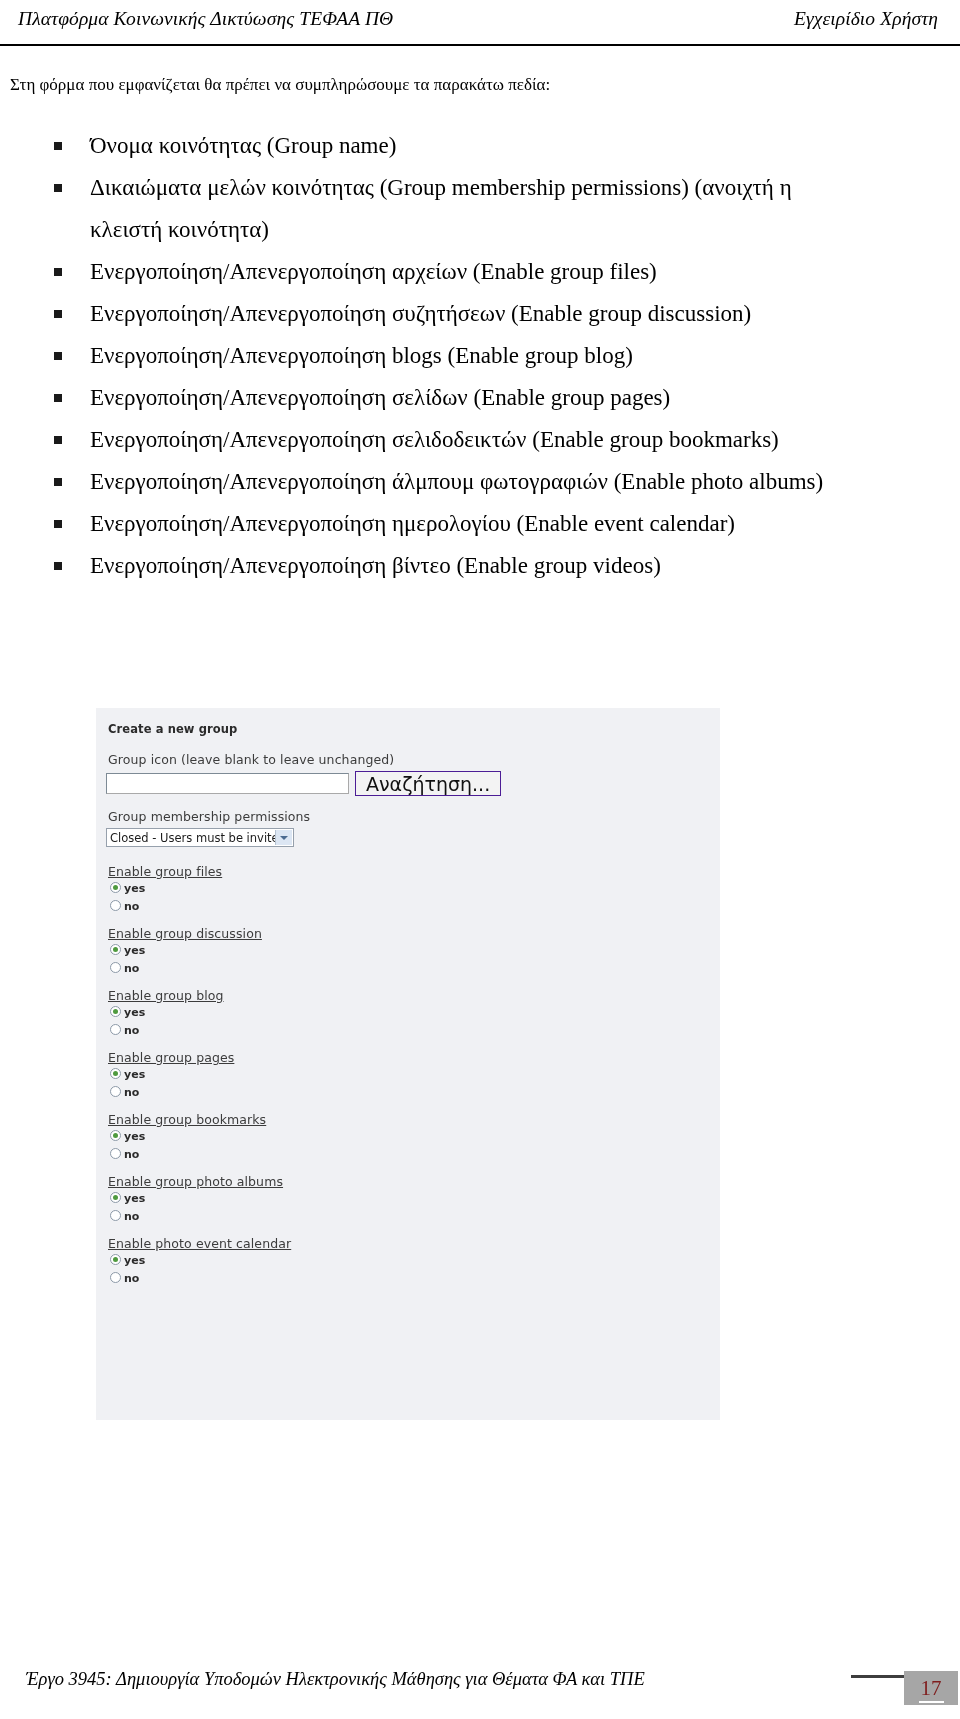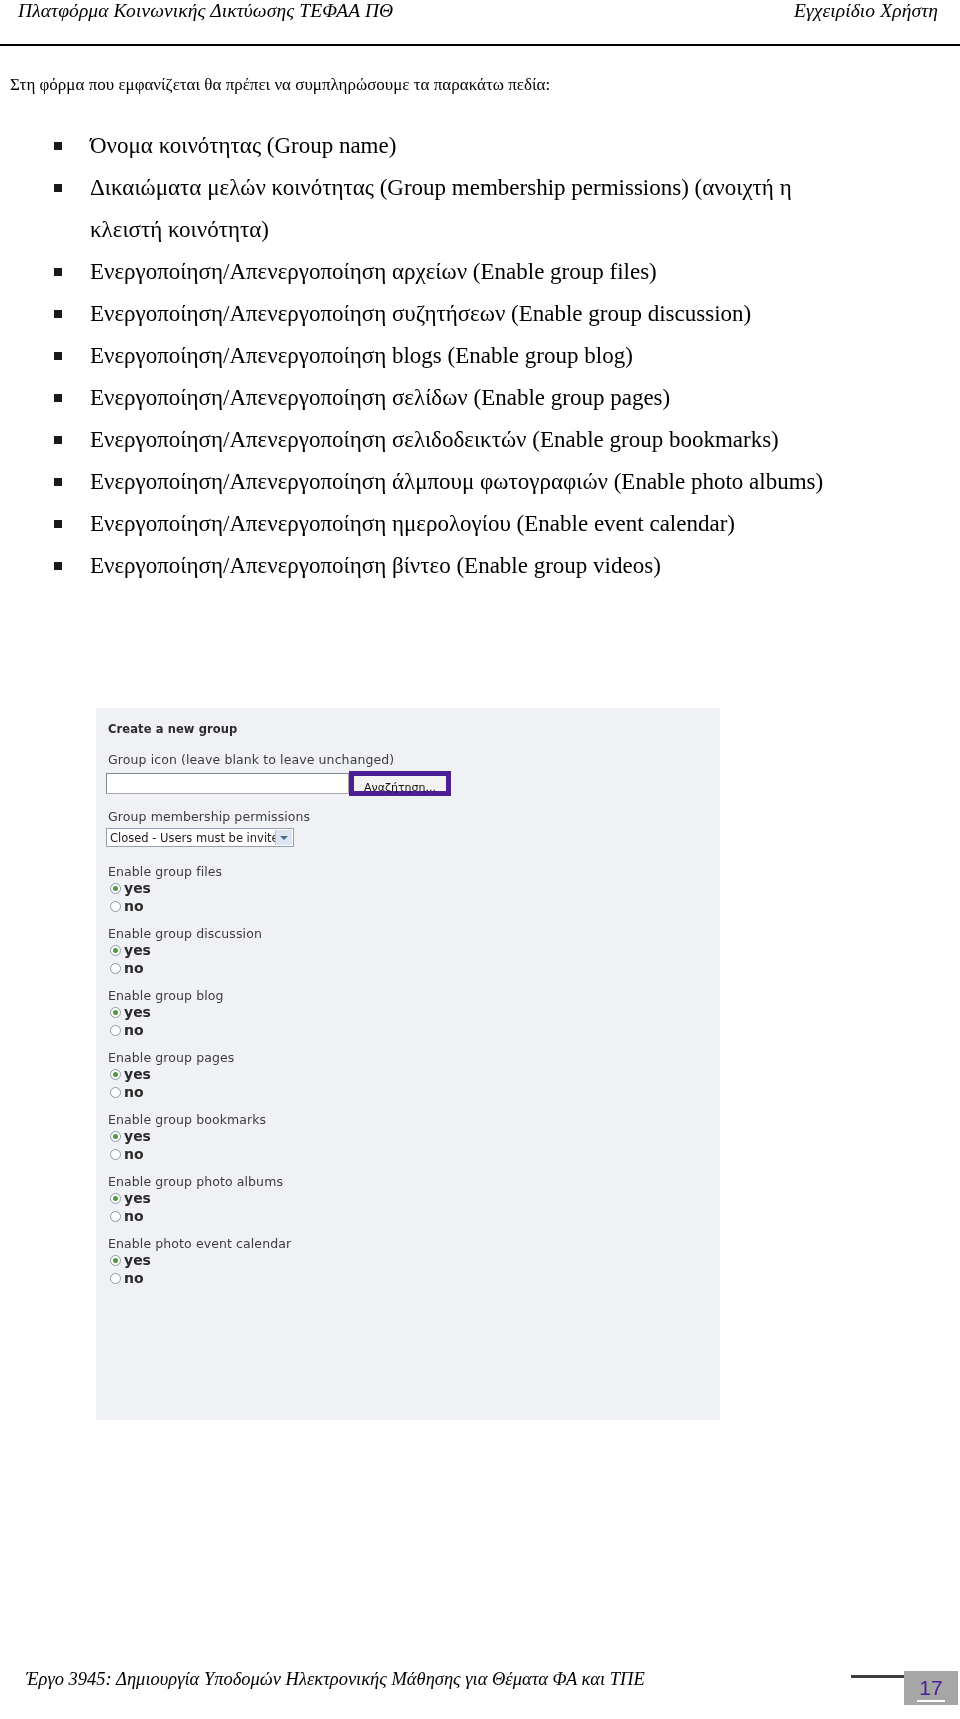--- a/index.html
+++ b/index.html
@@ -18,21 +18,21 @@
 
   
   .page-header {
     position: absolute;
     top: 0;
     left: 0;
     width: 960px;
     height: 46px;
     box-sizing: border-box;
     border-bottom: 2px solid #000000;
-    padding: 0 22px 0 18px;
+    padding: 8px 22px 0 18px;
   }
   .page-header .hdr-left,
   .page-header .hdr-right {
     font-style: italic;
     font-size: 19.5px;
     letter-spacing: 0.1px;
     white-space: nowrap;
   }
   .page-header .hdr-left {
     float: left;
@@ -124,23 +124,24 @@
     vertical-align: middle;
   }
   .icon-input { width: 243px; }
   .name-input { width: 604px; border-color: #c3c7cc; border-top-color: #b4b9bf; }
 
   .browse-button {
     display: inline-block;
     box-sizing: border-box;
     height: 25px;
     padding: 2px 10px 0 10px;
+    margin-left: 6px;
     background: #f3f3f3;
-    border: 5px solid #4c1d95;
-    font-size: 11px;
+    border: 1px solid #4c1d95;
+    font-size: 19px;
     color: #111111;
     vertical-align: middle;
     line-height: 20px;
   }
 
   .select-box {
     display: inline-block;
     box-sizing: border-box;
     position: relative;
     height: 19px;
@@ -168,21 +169,21 @@
     left: 4px;
     top: 6px;
     border-left: 4px solid transparent;
     border-right: 4px solid transparent;
     border-top: 4px solid #4b6a8f;
   }
 
   .radio-row {
     display: block;
     margin: 1px 0 0 4px;
-    font-size: 14px;
+    font-size: 11px;
     font-weight: bold;
     color: #2a2a2a;
     line-height: 17px;
     white-space: nowrap;
   }
   .radio-dot {
     display: inline-block;
     width: 11px;
     height: 11px;
     border-radius: 50%;
@@ -199,21 +200,21 @@
     left: 2px;
     top: 2px;
     width: 5px;
     height: 5px;
     border-radius: 50%;
     background: #4f9a3f;
   }
   .radio-label { vertical-align: 0px; }
 
   .toggle-group { margin-bottom: 11px; }
-  .toggle-group .field-label { margin-bottom: 1px; }
+  .toggle-group .field-label { margin-bottom: 1px; text-decoration: underline; }
 
   
   .page-footer {
     position: absolute;
     left: 16px;
     bottom: 0;
     width: 960px;
     height: 78px;
   }
   .footer-text {
@@ -232,22 +233,22 @@
     height: 3px;
     background: #3d3d3d;
   }
   .page-number-box {
     position: absolute;
     right: 18px;
     top: 30px;
     width: 54px;
     height: 34px;
     background: #a6a6a6;
-    color: #4c1d95;
-    font-family: Liberation Sans, sans-serif;
+    color: #7f1d1d;
+    font-family: Liberation Serif, serif;
     font-size: 21px;
     text-align: center;
     line-height: 34px;
   }
   .page-number-box .pg {
     border-bottom: 2px solid #ffffff;
     padding: 0 2px 1px 2px;
   }
 </style>
 </head>

